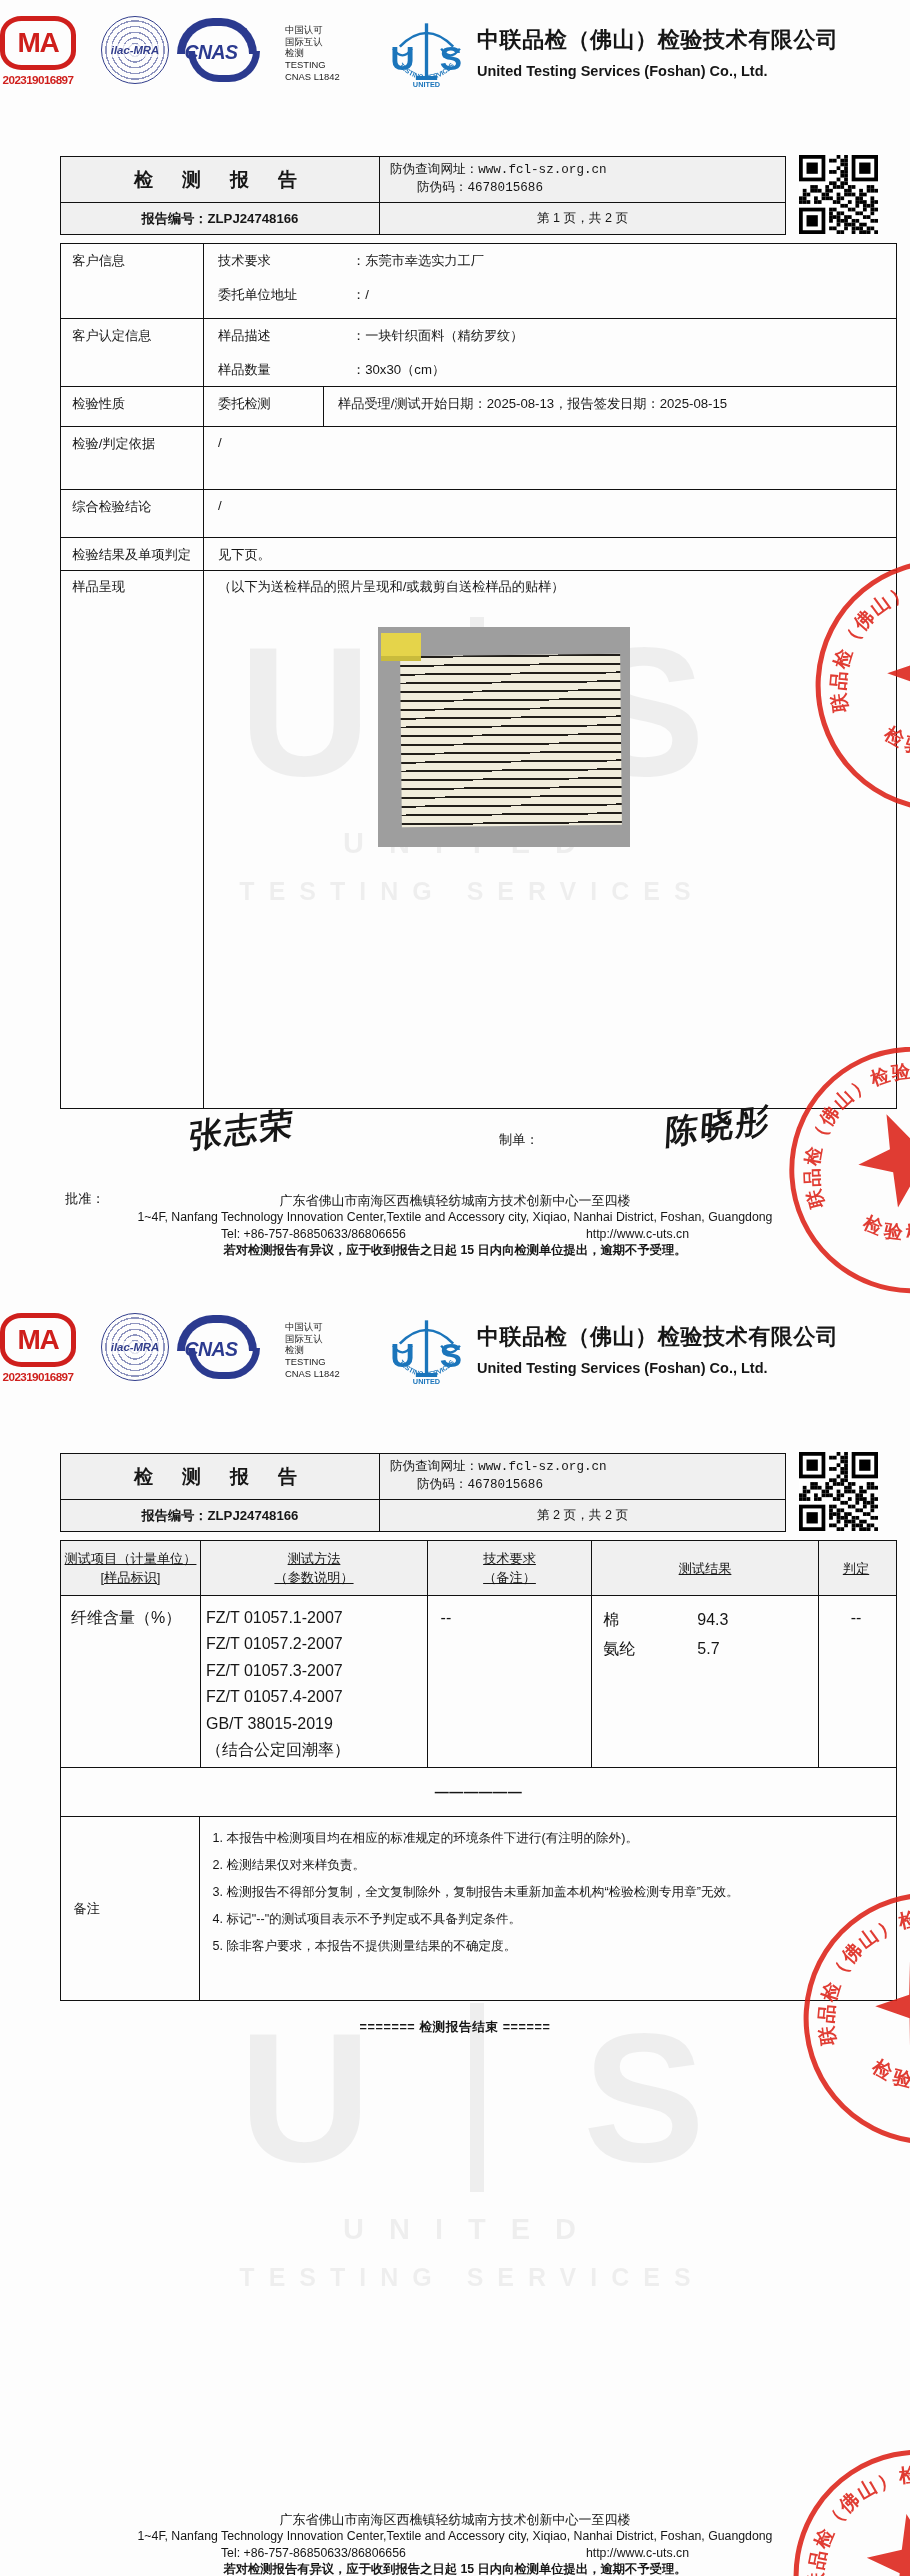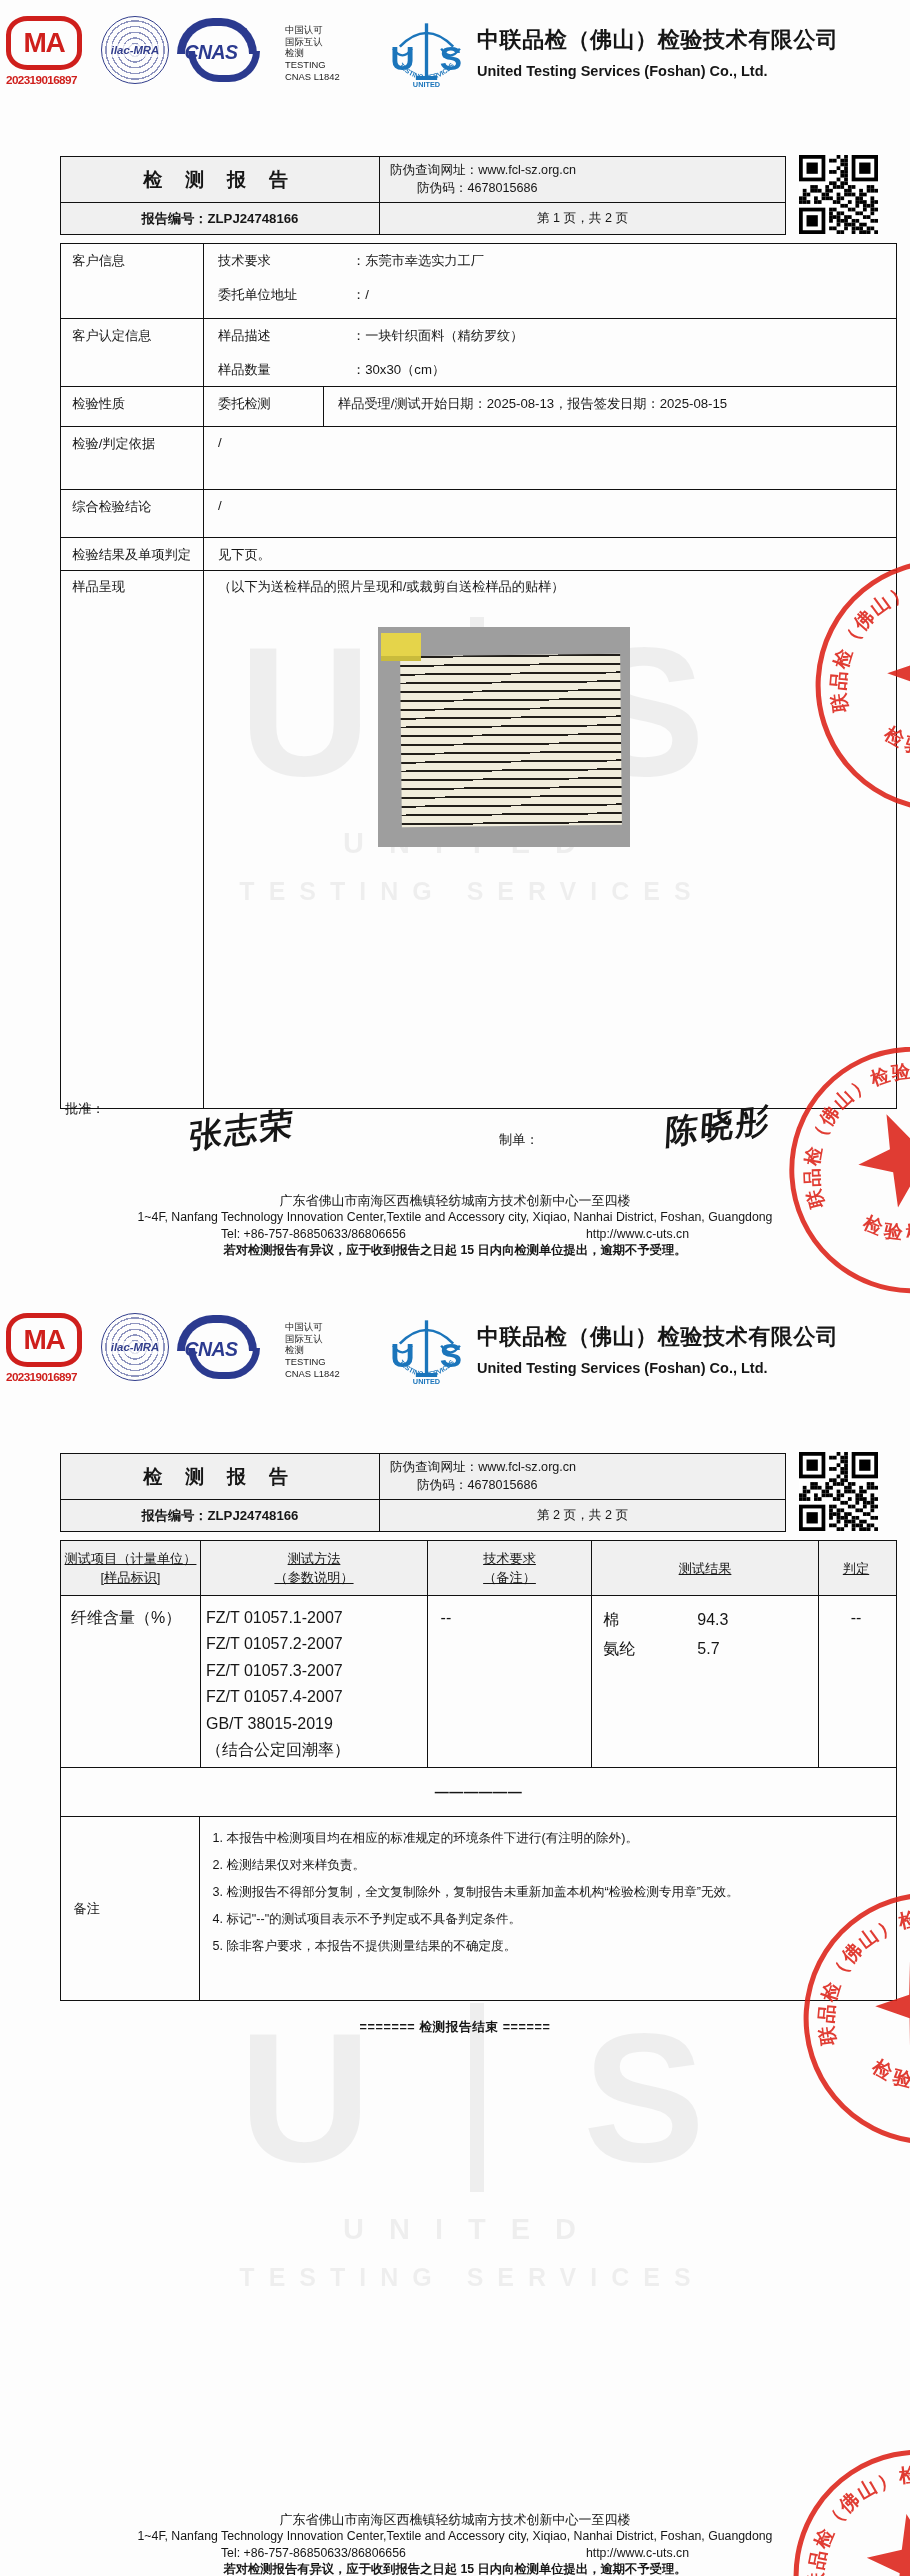--- a/index.html
+++ b/index.html
@@ -4,21 +4,21 @@
 <style>
   html,body{margin:0;padding:0;background:#fff;}
   body{width:910px;height:2576px;position:relative;overflow:hidden;
        font-family:"Liberation Sans",sans-serif;color:#161616;}
   .page{position:absolute;left:0;width:910px;overflow:hidden;background:#fdfdfd;}
   #page1{top:0;height:1297px;}
   #page2{top:1297px;height:1279px;}
 
   
   .hdr{position:absolute;left:0;top:0;width:910px;height:120px;}
-  .cma{position:absolute;left:6px;top:16.4px;width:76px;text-align:left;color:#cf1f1c;}
+  .cma{position:absolute;left:0;top:16.4px;width:76px;text-align:center;color:#cf1f1c;}
   .cma-box{height:44px;border:5px solid #cf1f1c;border-radius:21.4px/19px;display:flex;
            align-items:center;justify-content:center;font-weight:bold;font-size:28px;letter-spacing:-1.3px;}
   .cma-num{font-weight:bold;font-size:11.7px;letter-spacing:-0.6px;margin-top:2.5px;}
   .ilac{position:absolute;left:101px;top:16.4px;width:66px;height:66px;border-radius:50%;
         background:repeating-radial-gradient(circle at 50% 50%, rgba(50,62,140,.55) 0 1.3px, transparent 1.3px 5.7px);
         border:1.3px solid #323e8c;display:flex;align-items:center;justify-content:center;}
   .ilac-t{background:rgba(255,255,255,.75);color:#323e8c;font-weight:bold;font-style:italic;
           font-size:11.3px;padding:0.6px 1.3px;}
   .cnas{position:absolute;left:174px;top:17.6px;width:74px;height:66px;color:#2b3a8f;}
   .cnas:before{content:"";position:absolute;left:2.5px;top:0;width:64px;height:28px;
@@ -30,21 +30,21 @@
   .accred{position:absolute;left:257px;top:24px;font-size:9.4px;line-height:11.7px;color:#222;margin-left:28px;}
   .utslogo{position:absolute;left:386px;top:10px;}
   .conames{position:absolute;left:477px;top:25px;width:416px;}
   .co-cn{font-size:22px;font-weight:bold;letter-spacing:0.6px;}
   .co-en{font-size:14.5px;font-weight:bold;margin-top:7.6px;}
 
   
   .ttable{position:absolute;left:60px;top:156px;width:724px;border:1.9px solid #111;
           display:grid;grid-template-columns:318px 1fr;grid-template-rows:45px 32px;background:#f0f0f0;}
   .ttable>div{border-top:1.3px solid #111;border-left:1.3px solid #111;}
-  .ttable>div:nth-child(1),.ttable>div:nth-child(2){border-top:none;}
+  .ttable>div:nth-child(1),.ttable>div:nth-child(2){border-top:none;font-family:Liberation Mono, monospace;}
   .ttable>div:nth-child(odd){border-left:none;}
   .tt-title{display:flex;align-items:center;justify-content:center;
             font-size:19px;font-weight:bold;letter-spacing:8.8px;}
   .tt-anti{display:flex;flex-direction:column;justify-content:center;font-size:12.6px;line-height:17.6px;}
   .tt-anti .l1{padding-left:10px;}
   .tt-anti .l2{padding-left:37px;}
   .tt-no{display:flex;align-items:center;justify-content:center;font-size:13.2px;font-weight:bold;}
   .tt-page{display:flex;align-items:center;justify-content:center;font-size:12.6px;}
   .qr{position:absolute;left:799px;top:155px;width:79px;height:79px;background:#fff;}
 
@@ -370,21 +370,21 @@
       <div class="mlabel h853">样品呈现</div>
       <div class="mcell h853">（以下为送检样品的照片呈现和/或裁剪自送检样品的贴样）</div>
     </div>
   </div>
 
   <div class="photo">
     <div class="fabric"></div>
     <div class="tag"></div>
   </div>
 
-  <div class="sig" style="left:65px;top:1100px">批准：</div>
+  <div class="sig" style="left:65px;top:1190px">批准：</div>
   <div class="sigtext" style="left:189px;top:1108px">张志荣</div>
   <div class="sig" style="left:499px;top:1131px">制单：</div>
   <div class="sigtext" style="left:665px;top:1104px">陈晓彤</div>
 
   <div class="footer" style="top:1193px">
     <div class="f-cn">广东省佛山市南海区西樵镇轻纺城南方技术创新中心一至四楼</div>
     <div>1~4F, Nanfang Technology Innovation Center,Textile and Accessory city, Xiqiao, Nanhai District, Foshan, Guangdong</div>
     <div class="f-tel">
       <span>Tel: +86-757-86850633/86806656</span>
       <span>http://www.c-uts.cn</span>

